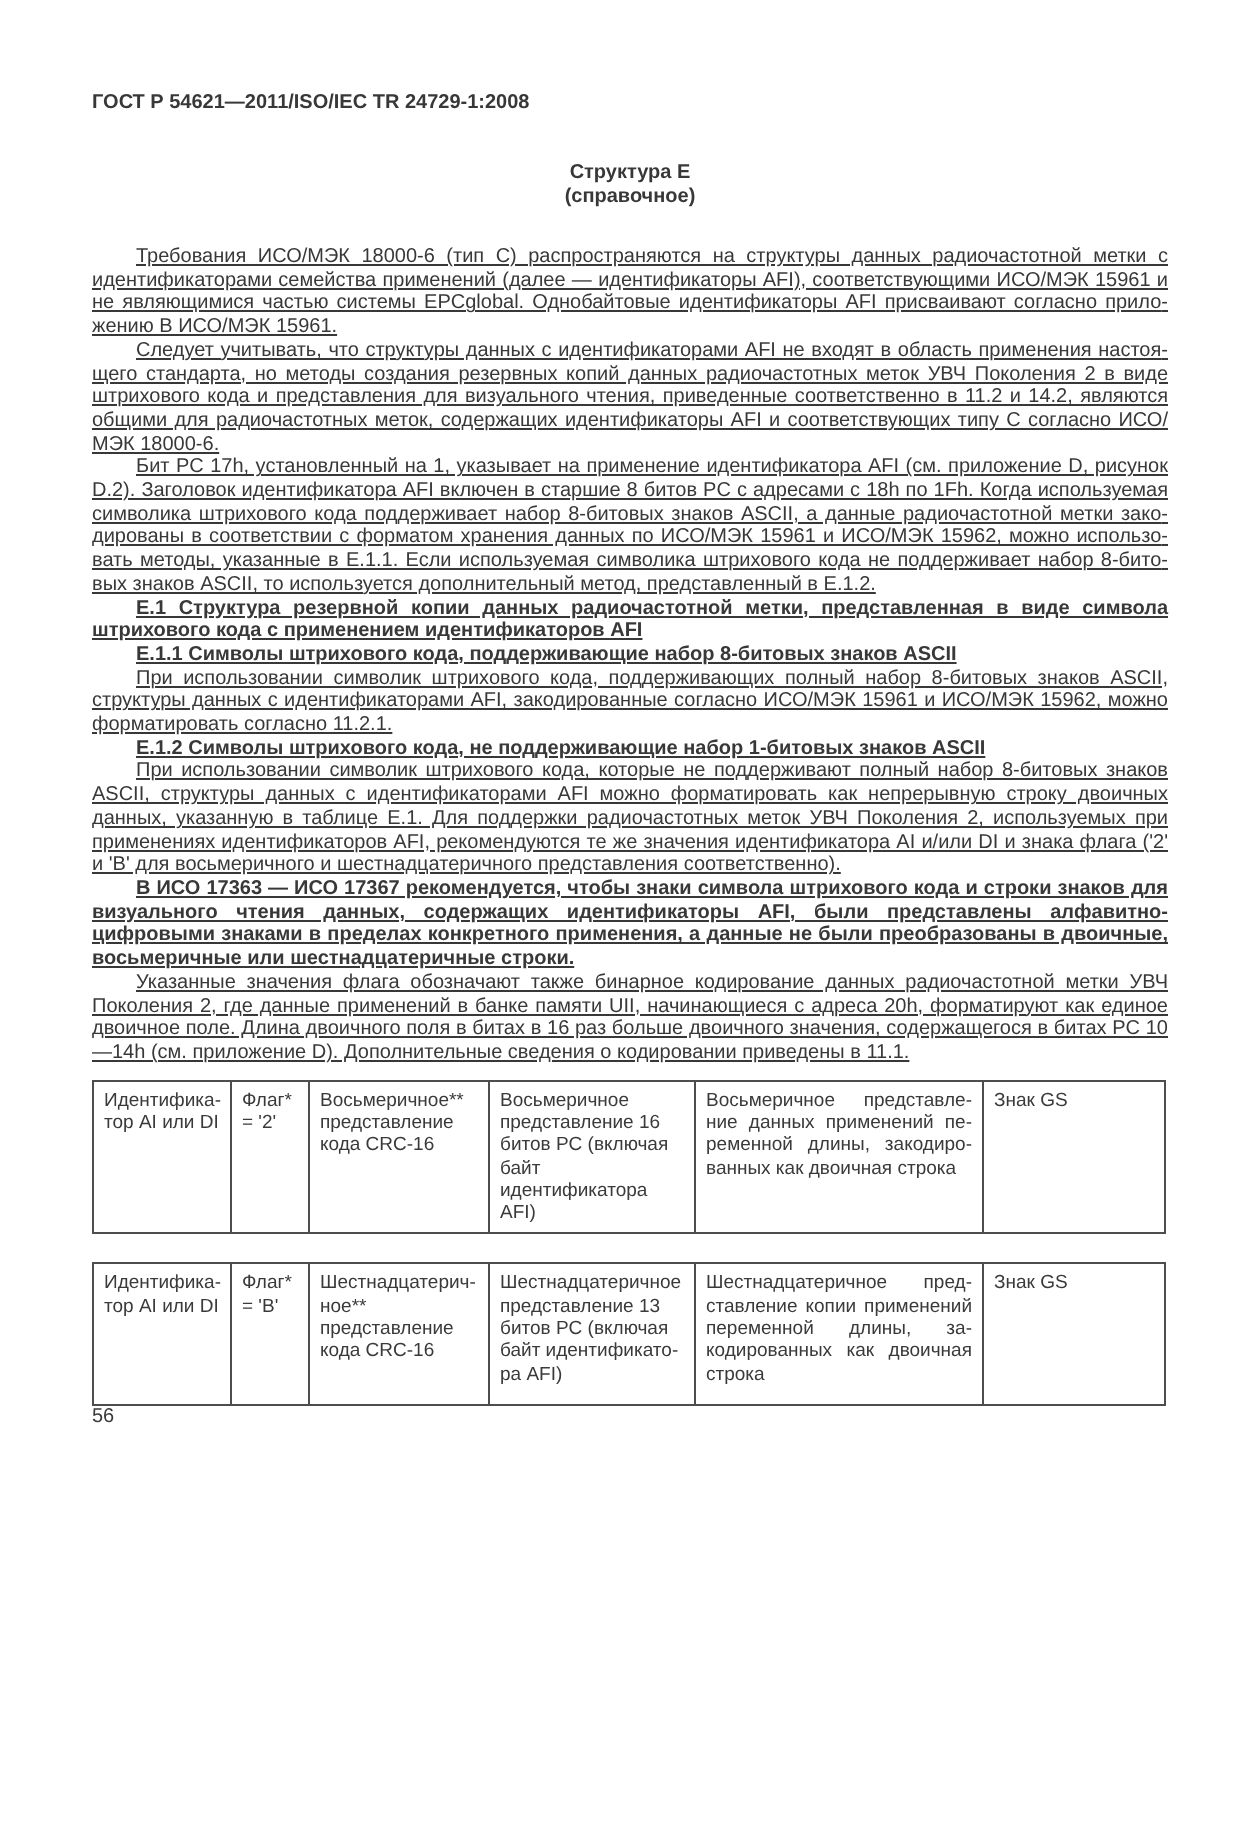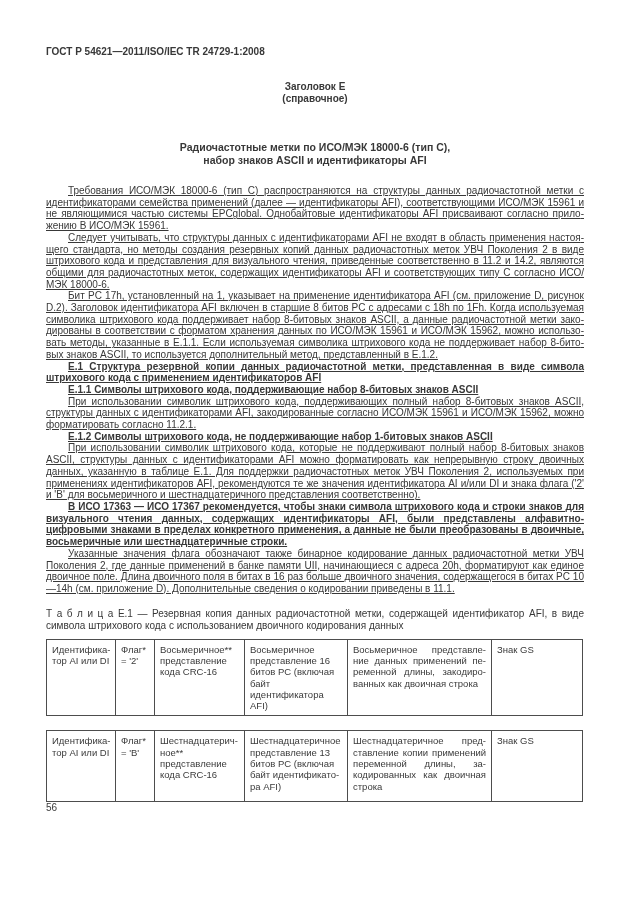--- a/index.html
+++ b/index.html
@@ -36,43 +36,38 @@
   .pageno { margin-top: 0; font-size: 10px; color: #3a3a3a; }
 </style>
 </head>
 <body>
 
 <div class="page">
 
   <div class="doc-header">ГОСТ Р 54621—2011/ISO/IEC TR 24729-1:2008</div>
 
   <div class="appendix">
-    <div>Заголовок Е</div>
+    <div>Структура Е</div>
     <div>(справочное)</div>
   </div>
 
-  <div class="doc-title">
-    <div>Радиочастотные метки по ИСО/МЭК 18000-6 (тип С),</div>
-    <div>набор знаков ASCII и идентификаторы AFI</div>
-  </div>
 
   <div class="body-text">
     <p class="p">Требования ИСО/МЭК 18000-6 (тип С) распространяются на структуры данных радиочастотной метки с идентификаторами семейства применений (далее — идентификаторы AFI), соответствующими ИСО/МЭК 15961 и не являющимися частью системы EPCglobal. Однобайтовые идентификаторы AFI присваивают согласно прило­жению В ИСО/МЭК 15961.</p>
     <p class="p">Следует учитывать, что структуры данных с идентификаторами AFI не входят в область применения настоя­щего стандарта, но методы создания резервных копий данных радиочастотных меток УВЧ Поколения 2 в виде штрихового кода и представления для визуального чтения, приведенные соответственно в 11.2 и 14.2, являются общими для радиочастотных меток, содержащих идентификаторы AFI и соответствующих типу С согласно ИСО/МЭК 18000-6.</p>
     <p class="p">Бит PC 17h, установленный на 1, указывает на применение идентификатора AFI (см. приложение D, рисунок D.2). Заголовок идентификатора AFI включен в старшие 8 битов PC с адресами с 18h по 1Fh. Когда используемая символика штрихового кода поддерживает набор 8-битовых знаков ASCII, а данные радиочастотной метки зако­дированы в соответствии с форматом хранения данных по ИСО/МЭК 15961 и ИСО/МЭК 15962, можно использо­вать методы, указанные в Е.1.1. Если используемая символика штрихового кода не поддерживает набор 8-бито­вых знаков ASCII, то используется дополнительный метод, представленный в Е.1.2.</p>
     <p class="p b">Е.1 Структура резервной копии данных радиочастотной метки, представленная в виде символа штрихо­вого кода с применением идентификаторов AFI</p>
     <p class="p b">Е.1.1 Символы штрихового кода, поддерживающие набор 8-битовых знаков ASCII</p>
     <p class="p">При использовании символик штрихового кода, поддерживающих полный набор 8-битовых знаков ASCII, структуры данных с идентификаторами AFI, закодированные согласно ИСО/МЭК 15961 и ИСО/МЭК 15962, можно форматировать согласно 11.2.1.</p>
     <p class="p b">Е.1.2 Символы штрихового кода, не поддерживающие набор 1-битовых знаков ASCII</p>
     <p class="p">При использовании символик штрихового кода, которые не поддерживают полный набор 8-битовых зна­ков ASCII, структуры данных с идентификаторами AFI можно форматировать как непрерывную строку двоичных данных, указанную в таблице Е.1. Для поддержки радиочастотных меток УВЧ Поколения 2, используемых при применениях идентификаторов AFI, рекомендуются те же значения идентификатора AI и/или DI и знака флага ('2' и 'B' для восьмеричного и шестнадцатеричного представления соответственно).</p>
     <p class="p b">В ИСО 17363 — ИСО 17367 рекомендуется, чтобы знаки символа штрихового кода и строки знаков для визуального чтения данных, содержащих идентификаторы AFI, были представлены алфавитно-цифровыми знаками в пределах конкретного применения, а данные не были преобразованы в двоичные, восьмеричные или шестнадцатеричные строки.</p>
     <p class="p">Указанные значения флага обозначают также бинарное кодирование данных радиочастотной метки УВЧ Поколения 2, где данные применений в банке памяти UII, начинающиеся с адреса 20h, форматируют как единое двоичное поле. Длина двоичного поля в битах в 16 раз больше двоичного значения, содержащегося в битах PC 10—14h (см. приложение D). Дополнительные сведения о кодировании приведены в 11.1.</p>
   </div>
 
-  <p class="caption">Т а б л и ц а   Е.1 — Резервная копия данных радиочастотной метки, содержащей идентификатор AFI, в виде символа штрихового кода с использованием двоичного кодирования данных</p>
 
   <table class="t1">
     <colgroup>
       <col style="width:69px">
         <col style="width:39px">
         <col style="width:90px">
       <col style="width:103px">
         <col style="width:144px">
         <col style="width:91px">
     </colgroup>

